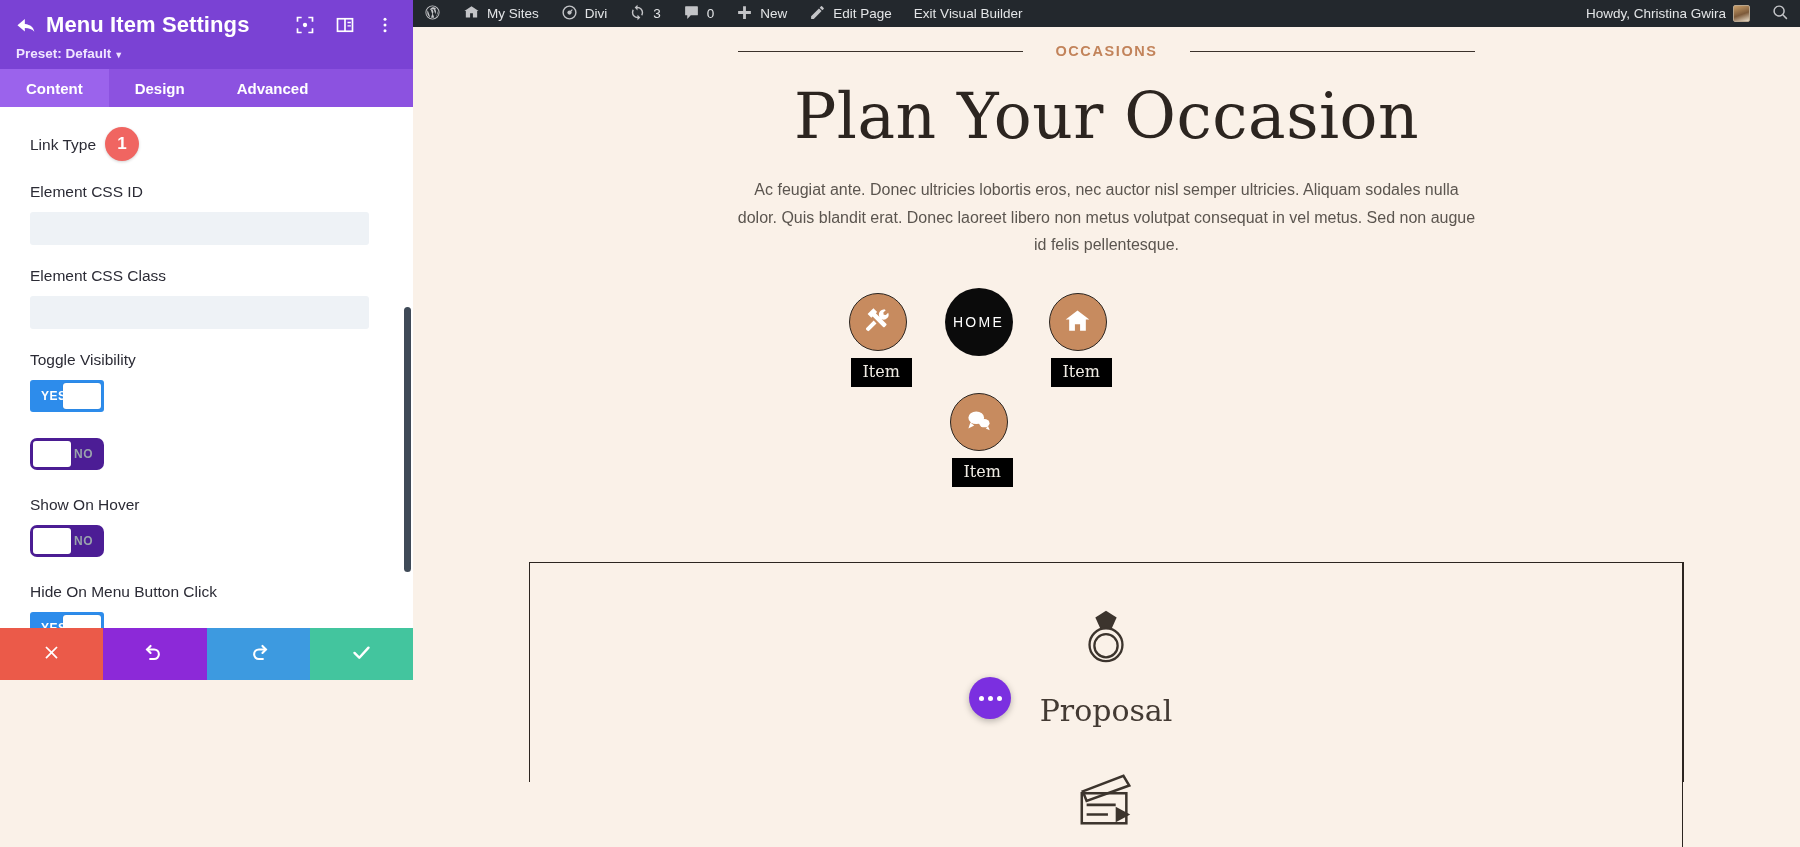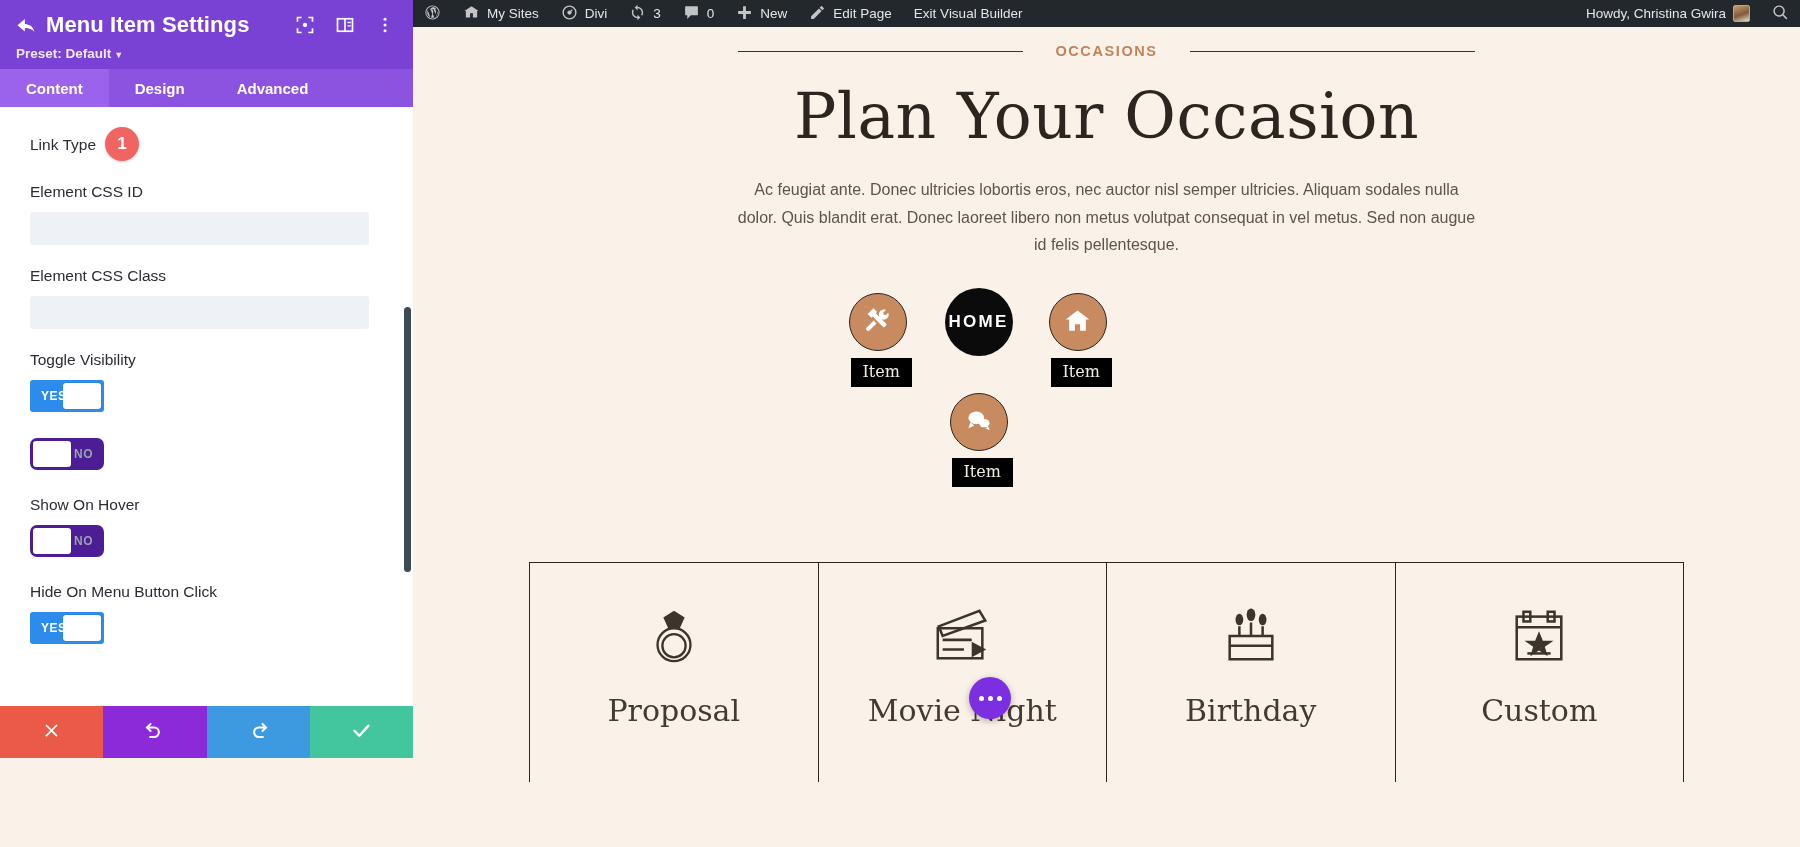--- a/index.html
+++ b/index.html
@@ -6,21 +6,21 @@
   html, body { width: 1800px; height: 847px; overflow: hidden; }
   body {
     font-family: "Liberation Sans", sans-serif;
     background: #faf1e8;
   }
   .screen { position: relative; width: 1800px; height: 847px; }
 
   
   .panel {
     position: absolute; left: 0; top: 0;
-    width: 413px; height: 758px;
+    width: 413px; height: 680px;
     background: #fff;
     display: flex; flex-direction: column;
     z-index: 40;
   }
   .panel-header {
     background: #7b4ddb; background: #7a42d4;
     padding: 12px 14px 8px 14px;
     position: relative;
   }
   .panel-header-row { display: flex; align-items: center; }
@@ -165,31 +165,32 @@
   }
   .circ-btn {
     position: absolute; width: 58px; height: 58px; border-radius: 50%;
     display: flex; align-items: center; justify-content: center;
     cursor: pointer;
   }
   .circ-tan { background: #c78b5f; border: 1px solid #2b2520; }
   .circ-dark { background: #0b0b0b; width: 68px; height: 68px; }
   .circ-btn svg { width: 27px; height: 27px; fill: #fff; }
   .circ-dark .home-lbl {
-    color: #fff; font-size: 17px; font-weight: 700; letter-spacing: 2.3px;
+    color: #fff; font-size: 14px; font-weight: 400; letter-spacing: 2.3px;
   }
   .item-chip {
     position: absolute; background: #000000; color: #f0ece4;
     font-family: "DejaVu Serif", serif; font-size: 16px;
     padding: 4px 12px; line-height: 1.3;
   }
   .cards {
     position: absolute; left: 116px; right: 116px; top: 535px;
     display: flex; border: 1px solid #2c2520; border-bottom: none;
     height: 220px;
+    flex-direction: column;
   }
   .card {
     flex: 1 1 0; border-right: 1px solid #2c2520;
     display: flex; flex-direction: column; align-items: center;
     justify-content: flex-start; padding-top: 34px; cursor: pointer;
   }
   .card:last-child { border-right: none; }
   .card-icon { height: 78px; display: flex; align-items: center; }
   .card-icon svg { width: 62px; height: 62px; }
   .card-label {

